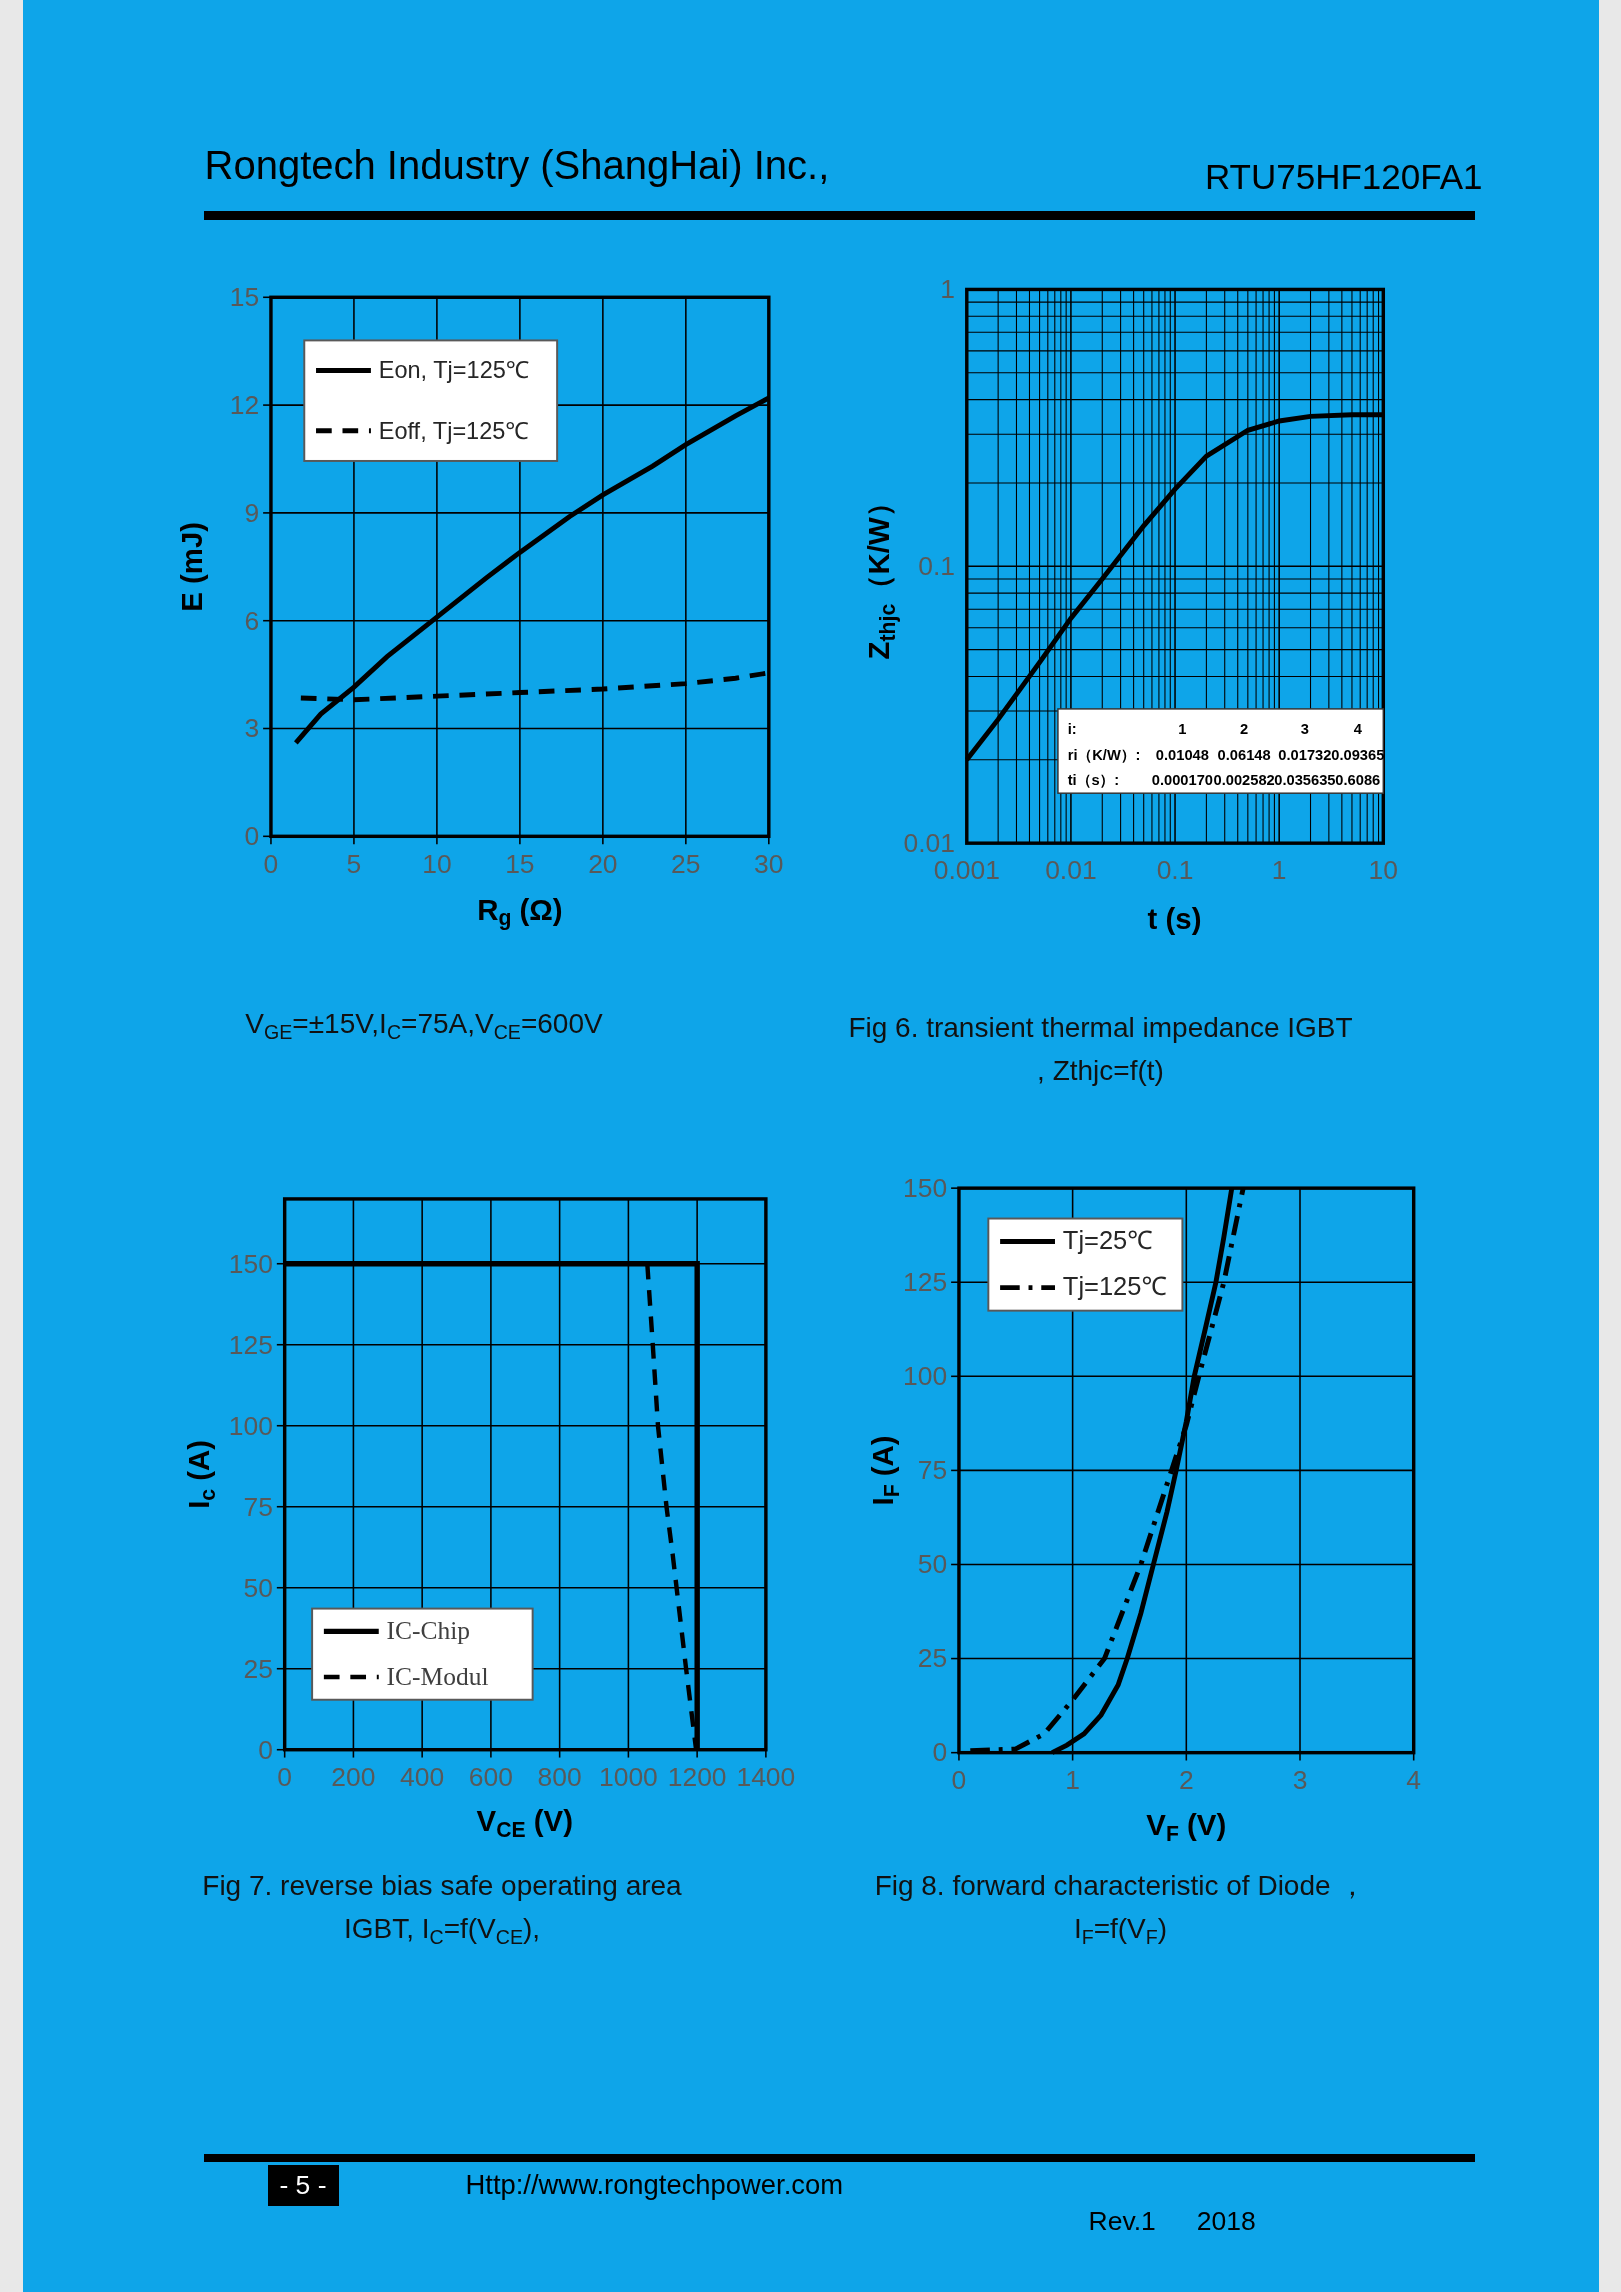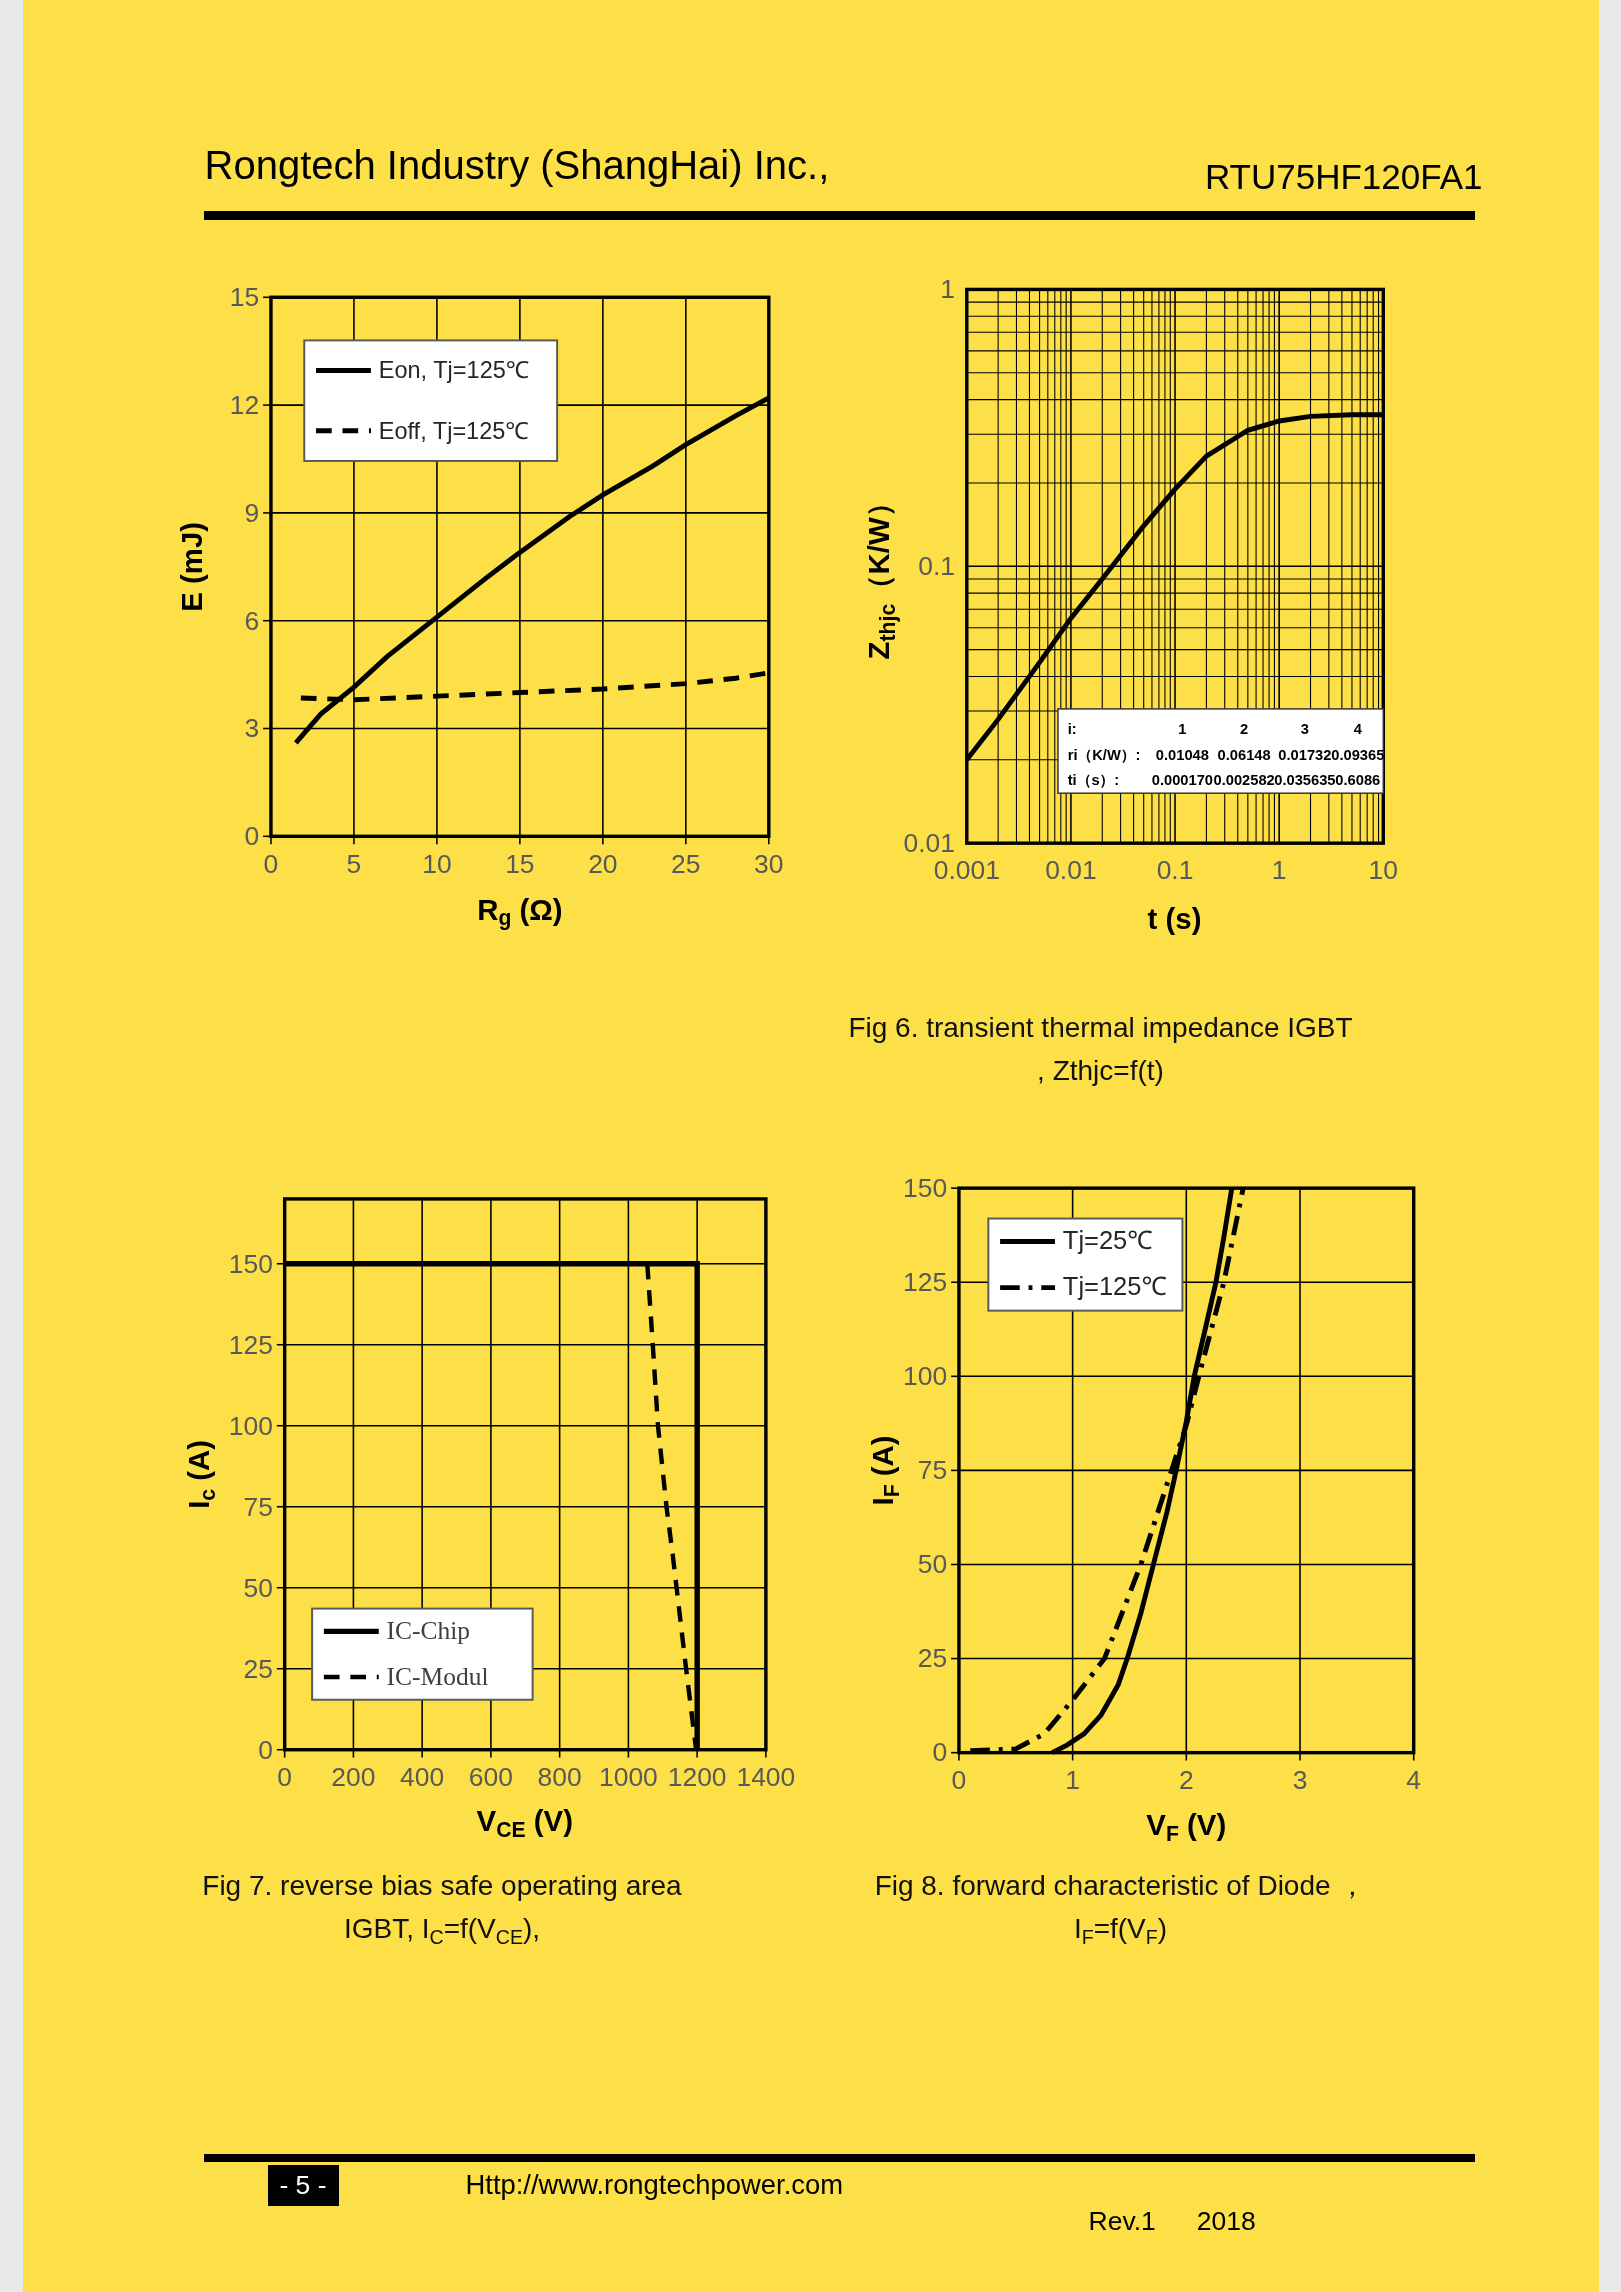--- a/index.html
+++ b/index.html
@@ -1,16 +1,16 @@
 <!DOCTYPE html>
 <html><head>
 <meta charset="utf-8">
 <style>
   html,body{margin:0;padding:0;background:#e8e8e8;}
-  .page{position:relative;width:1576px;height:2293px;background:#fde047;margin:0 auto;
+  .page{position:relative;width:1576px;height:2293px;background:#0ea5e9;margin:0 auto;
         font-family:"Liberation Sans",sans-serif;color:#000;overflow:hidden;text-decoration:underline;}
   .abs{position:absolute;}
   .company{left:182px;top:143px;font-size:40px;letter-spacing:0px;}
   .part{left:1088px;top:157px;width:372px;text-align:right;font-size:35px;}
   .rule{left:181px;width:1271px;background:#000;}
   .header-rule{top:211px;height:8.8px;}
   .footer-rule{top:2154px;height:7.8px;}
   .caption{font-size:28px;text-align:center;line-height:43px;color:#111;}
   .sub{font-size:70%;vertical-align:-0.30em;}
   #cap5{left:137px;top:1002px;width:529px;}
@@ -248,20 +248,21 @@
       <rect x="985" y="1243" width="198" height="94" fill="#fff" stroke="#595959" stroke-width="2"></rect>
       <line x1="997" y1="1266.5" x2="1053" y2="1266.5" stroke="#000" stroke-width="5"></line>
       <text x="1061" y="1274.5" font-size="26" fill="#262626">Tj=25℃</text>
       <line x1="997" y1="1313.5" x2="1053" y2="1313.5" stroke="#000" stroke-width="5" stroke-dasharray="20,9,4,9"></line>
       <text x="1061" y="1321.5" font-size="26" fill="#262626">Tj=125℃</text>
       <text x="888" y="1500" text-anchor="middle" font-size="30" font-weight="bold" fill="#000" transform="rotate(-90 888 1500)"><tspan dy="0" font-size="30">I</tspan><tspan dy="6" font-size="21.599999999999998">F</tspan><tspan dy="-6" font-size="30"> (A)</tspan></text>
       <text x="1187" y="1872" text-anchor="middle" font-size="30" font-weight="bold" fill="#000"><tspan dy="0" font-size="30">V</tspan><tspan dy="6" font-size="21.599999999999998">F</tspan><tspan dy="-6" font-size="30"> (V)</tspan></text>
     </svg>
 
   <div class="abs caption" id="cap5">
+    <div><span>V</span><span class="sub">GE</span><span>=±15V,I</span><span class="sub">C</span><span>=75A,V</span><span class="sub">CE</span><span>=600V</span></div>
   </div>
   <div class="abs caption" id="cap6">
     <div><span>Fig 6. transient thermal impedance IGBT , Zthjc=f(t)</span></div>
   </div>
   <div class="abs caption" id="cap7">
     <div><span>Fig 7. reverse bias safe operating area IGBT, I</span><span class="sub">C</span><span>=f(V</span><span class="sub">CE</span><span>),</span></div>
   </div>
   <div class="abs caption" id="cap8">
     <div><span>Fig 8. forward characteristic of  Diode ， I</span><span class="sub">F</span><span>=f(V</span><span class="sub">F</span><span>)</span></div>
   </div>

